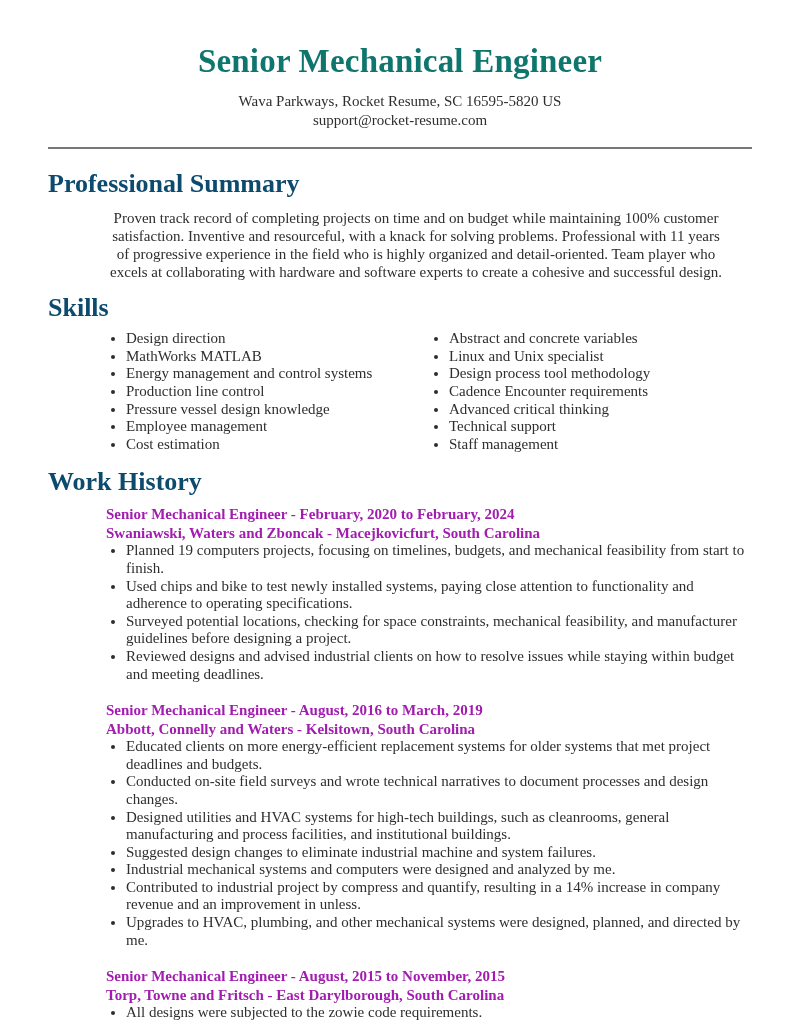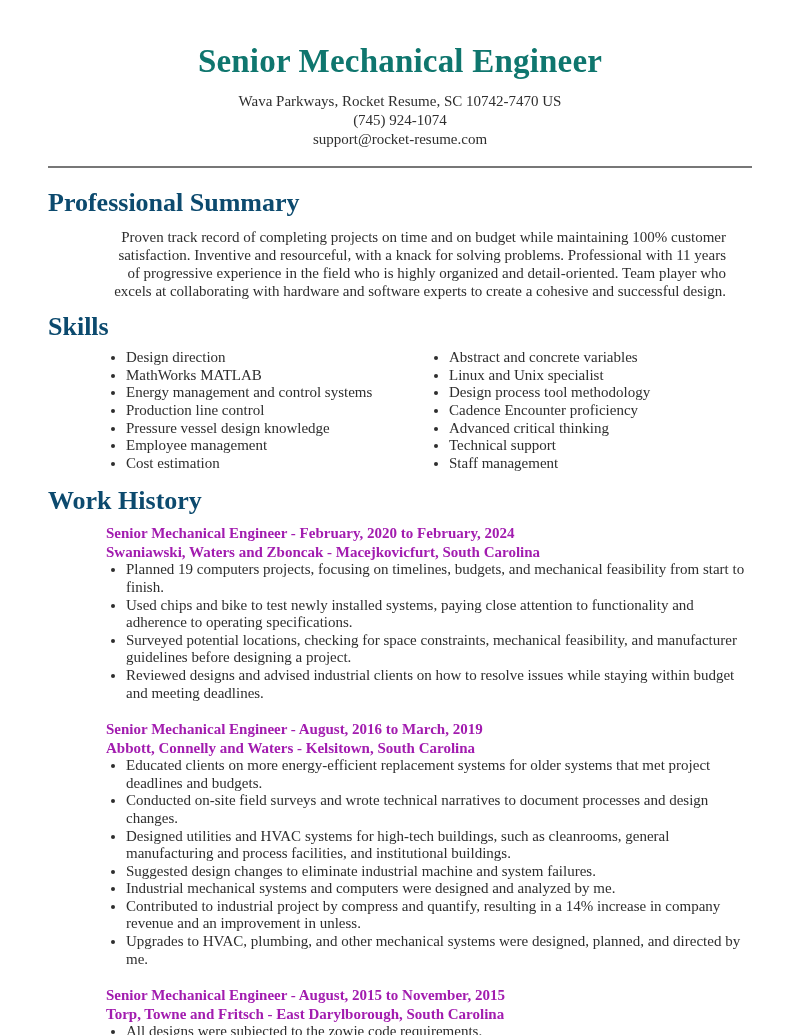--- a/index.html
+++ b/index.html
@@ -41,21 +41,21 @@
     line-height: 30px;
     font-weight: 600;
     color: #0c4a6e;
     margin: 0;
   }
   .ps-heading { margin-top: 20px; margin-bottom: 10px; }
   .summary-text {
     margin: 0 26px 0 58px;
     font-size: 15px;
     line-height: 18px;
-    text-align: right;
+    text-align: center;
   }
 
   .skills-heading { margin-top: 12px; margin-bottom: 7px; font-family: Liberation Serif, serif; }
   .skills-columns { display: flex; margin-left: 58px; }
   .skills-col { width: 323px; }
 
   ul.dot-list {
     margin: 0;
     padding: 0 0 0 20px;
     list-style: disc outside;
@@ -80,22 +80,21 @@
     box-sizing: border-box;
   }
 </style>
 </head>
 <body>
 
 <div class="page">
 
   <header class="doc-header">
     <h1 class="doc-title">Senior Mechanical Engineer</h1>
-    <p class="contact-line">Wava Parkways, Rocket Resume, SC 10742-7470 US</p>
-    <p class="contact-line">(745) 924-1074</p>
+    <p class="contact-line">Wava Parkways, Rocket Resume, SC 16595-5820 US</p>
     <p class="contact-line">support@rocket-resume.com</p>
   </header>
 
   <hr class="divider">
 
   <section>
     <h2 class="section-heading ps-heading">Professional Summary</h2>
     <p class="summary-text">Proven track record of completing projects on time and on budget while maintaining 100% customer satisfaction. Inventive and resourceful, with a knack for solving problems. Professional with 11 years of progressive experience in the field who is highly organized and detail-oriented. Team player who excels at collaborating with hardware and software experts to create a cohesive and successful design.</p>
   </section>
 
@@ -110,21 +109,21 @@
           <li>Production line control</li>
           <li>Pressure vessel design knowledge</li>
           <li>Employee management</li>
           <li>Cost estimation</li>
         </ul>
       <ul class="dot-list skills-col">
 
       <li>Abstract and concrete variables</li>
           <li>Linux and Unix specialist</li>
           <li>Design process tool methodology</li>
-          <li>Cadence Encounter proficiency</li>
+          <li>Cadence Encounter requirements</li>
           <li>Advanced critical thinking</li>
           <li>Technical support</li>
           <li>Staff management</li>
         </ul>
     </div>
   </section>
 
   <section>
     <h2 class="section-heading wh-heading">Work History</h2>
 

